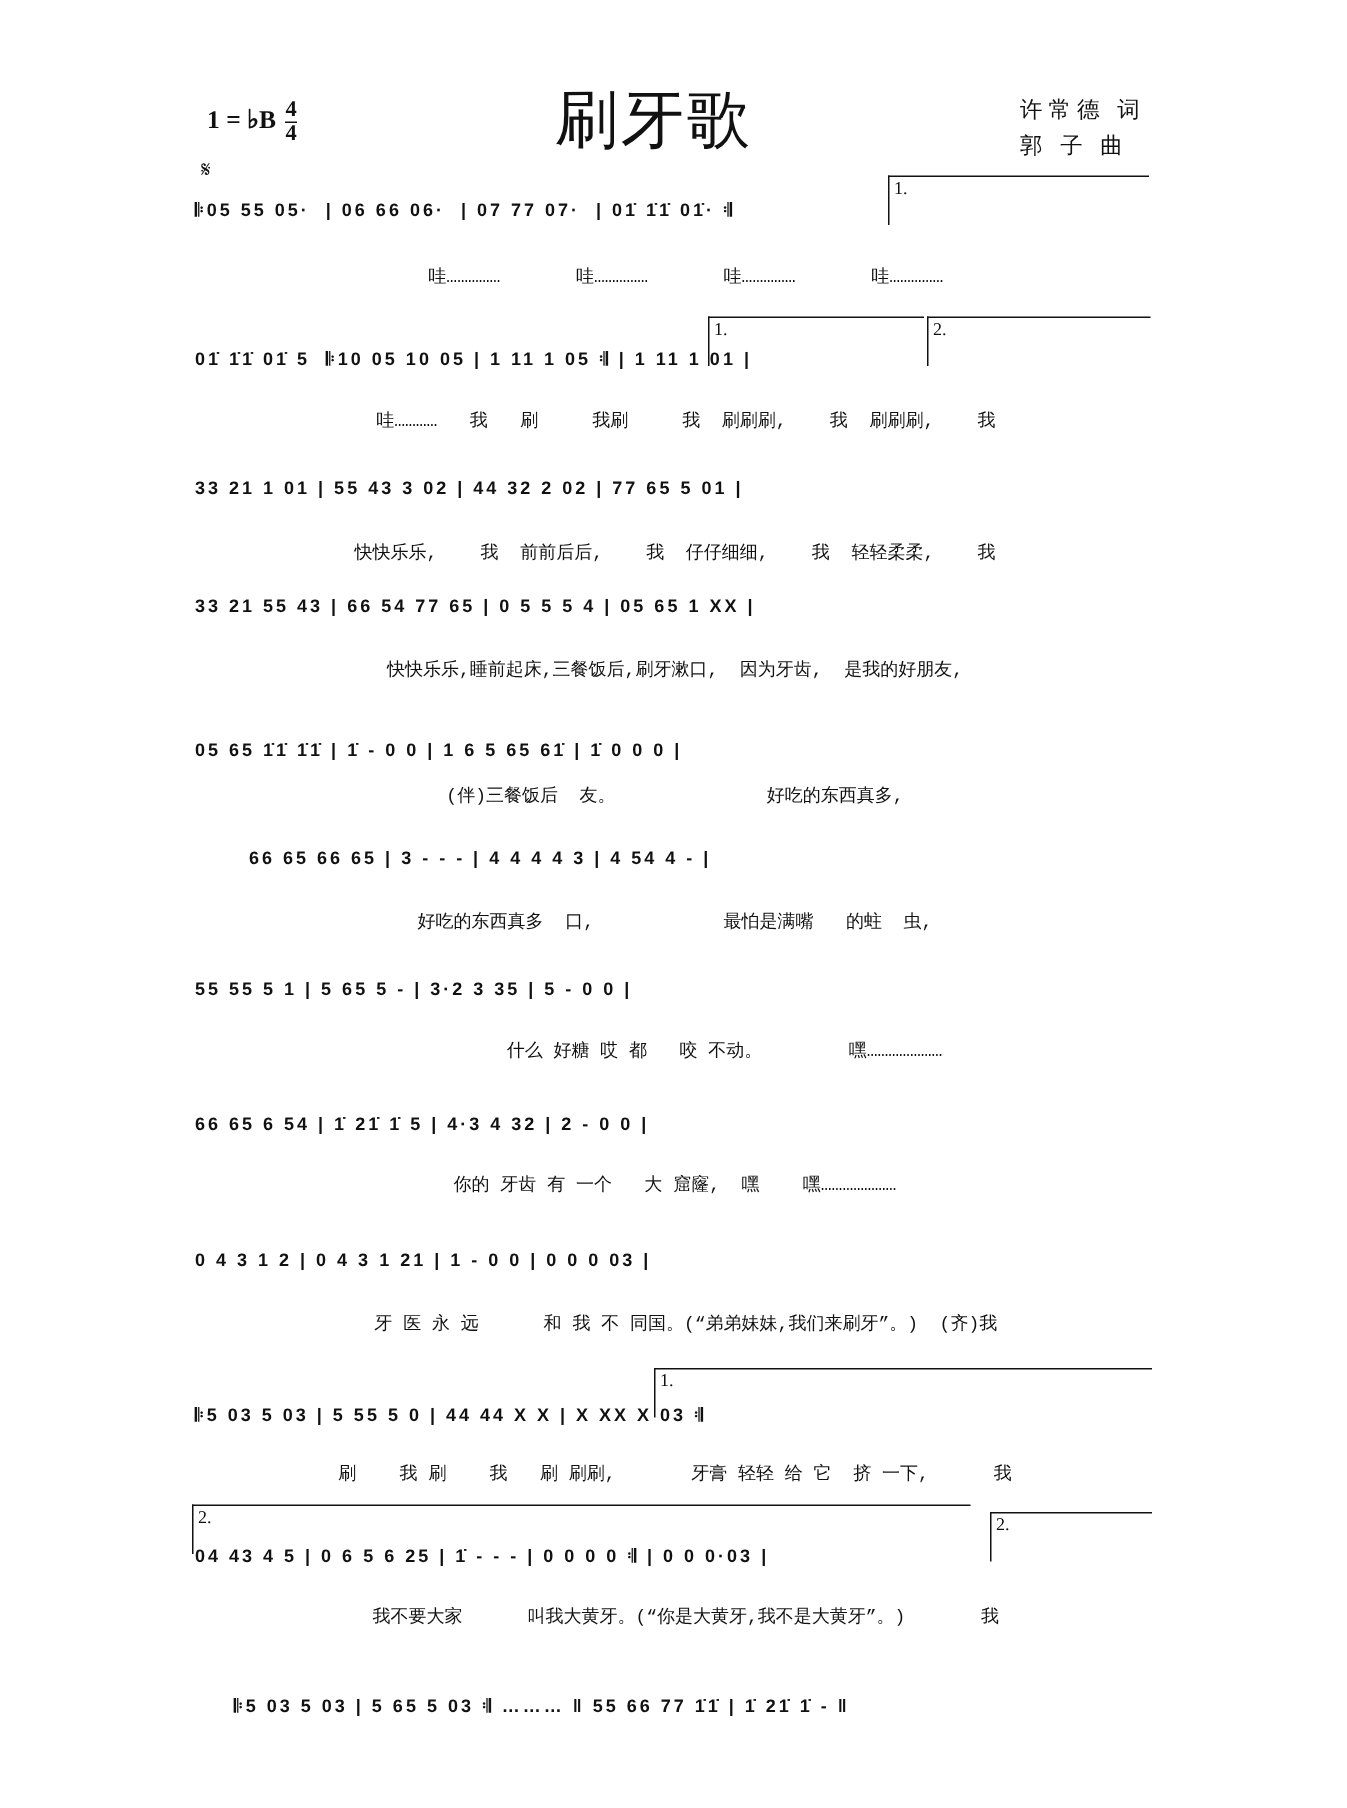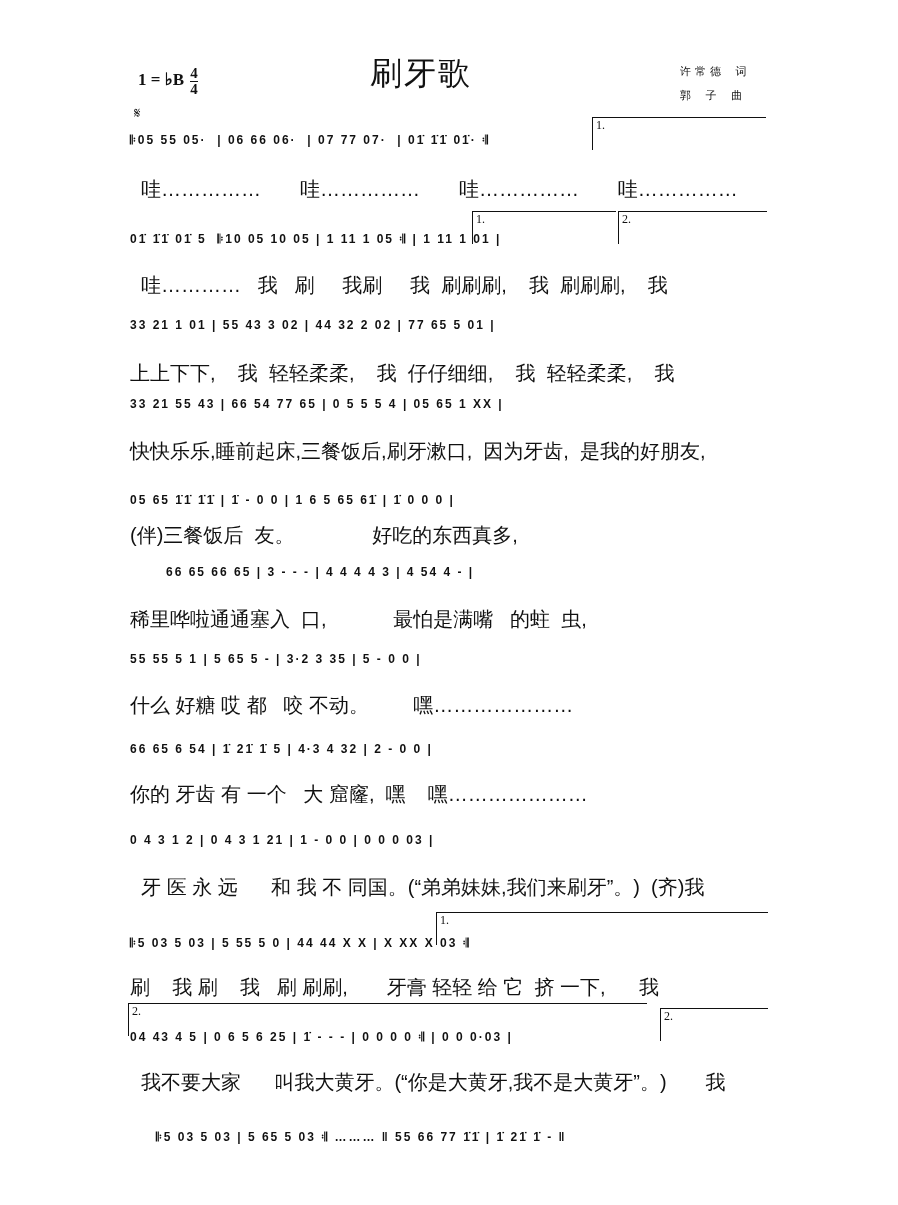--- a/index.html
+++ b/index.html
@@ -1,27 +1,27 @@
 <!DOCTYPE html>
 <html><head>
 <meta charset="utf-8">
 <style>
   html, body { margin: 0; padding: 0; background: #ffffff; }
   body { width: 898px; height: 1205px; position: relative; overflow: hidden;
          font-family: "DejaVu Sans", sans-serif; color: #111; }
   .abs { position: absolute; }
-  .title { left: 370px; top: 52px; font-size: 32px; font-family: "DejaVu Serif", serif; letter-spacing: 2px; }
-  .credit { font-size: 11px; font-family: Liberation Mono, monospace; letter-spacing: 4px; }
+  .title { left: 370px; top: 52px; font-size: 42px; font-family: "DejaVu Serif", serif; letter-spacing: 2px; }
+  .credit { font-size: 15px; font-family: Liberation Serif, serif; letter-spacing: 4px; }
   .key { left: 138px; top: 66px; font-size: 17px; font-weight: bold; font-family: "Liberation Serif", serif; }
   .frac { display:inline-block; vertical-align: middle; text-align:center; line-height: 15px; margin-left: 2px; }
   .frac span { display:block; font-size: 15px; }
   .segno { font-size: 15px; }
   .line { position: absolute; left: 130px; width: 640px; height: 26px; font-family: "Liberation Sans Narrow", "Liberation Sans", sans-serif; }
   .notes { position: absolute; left: 0; top: 0; white-space: pre; font-size: 12px; font-weight: bold; letter-spacing: 2px; }
-  .lyr { position: absolute; left: 130px; width: 640px; white-space: pre; font-size: 20px; font-family: Liberation Sans, sans-serif; }
+  .lyr { position: absolute; left: 130px; width: 640px; white-space: pre; font-size: 12px; font-family: Liberation Mono, monospace; text-align: center; }
   .volta { position: absolute; border-top: 1.5px solid #111; border-left: 1.5px solid #111; height: 32px; font-size: 12px; font-family: "Liberation Serif", serif; padding-left: 3px; }
 </style>
 </head>
 <body>
 
 <div class="abs title">刷牙歌</div>
 <div class="abs credit" style="left:680px; top:64px;">许常德 词</div>
 <div class="abs credit" style="left:680px; top:88px;">郭 子 曲</div>
 <div class="abs key">
   <span>1 = ♭B</span>
@@ -41,41 +41,41 @@
 <div class="volta" style="left:472px; top:211px; width:140px;">1.</div>
 <div class="volta" style="left:618px; top:211px; width:145px;">2.</div>
 <div class="line" style="top:232px;">
   <div class="notes">01̇ 1̇1̇ 01̇ 5  𝄆10 05 10 05 | 1 11 1 05 𝄇 | 1 11 1 01 |</div>
 </div>
 <div class="lyr" style="top:272px;">  哇…………   我   刷     我刷     我  刷刷刷,    我  刷刷刷,    我</div>
 
 <div class="line" style="top:318px;">
   <div class="notes">33 21 1 01 | 55 43 3 02 | 44 32 2 02 | 77 65 5 01 |</div>
 </div>
-<div class="lyr" style="top:360px;">上上下下,    我  轻轻柔柔,    我  仔仔细细,    我  轻轻柔柔,    我</div>
+<div class="lyr" style="top:360px;">快快乐乐,    我  前前后后,    我  仔仔细细,    我  轻轻柔柔,    我</div>
 
 <div class="line" style="top:397px;">
   <div class="notes">33 21 55 43 | 66 54 77 65 | 0 5 5 5 4 | 05 65 1 XX |</div>
 </div>
 <div class="lyr" style="top:438px;">快快乐乐,睡前起床,三餐饭后,刷牙漱口,  因为牙齿,  是我的好朋友,</div>
 
 <div class="line" style="top:493px;">
   <div class="notes">05 65 1̇1̇ 1̇1̇ | 1̇ - 0 0 | 1 6 5 65 61̇ | 1̇ 0 0 0 |</div>
 </div>
 <div class="lyr" style="top:522px;">(伴)三餐饭后  友。              好吃的东西真多,</div>
 
 <div class="line" style="top:565px;margin-left:36px;">
   <div class="notes">66 65 66 65 | 3 - - - | 4 4 4 4 3 | 4 54 4 - |</div>
 </div>
-<div class="lyr" style="top:606px;">稀里哗啦通通塞入  口,            最怕是满嘴   的蛀  虫,</div>
+<div class="lyr" style="top:606px;">好吃的东西真多  口,            最怕是满嘴   的蛀  虫,</div>
 
 <div class="line" style="top:652px;">
   <div class="notes">55 55 5 1 | 5 65 5 - | 3·2 3 35 | 5 - 0 0 |</div>
 </div>
-<div class="lyr" style="top:692px;">什么 好糖 哎 都   咬 不动。        嘿…………………</div>
+<div class="lyr" style="top:692px;margin-left:33px;">什么 好糖 哎 都   咬 不动。        嘿…………………</div>
 
 <div class="line" style="top:742px;">
   <div class="notes">66 65 6 54 | 1̇ 21̇ 1̇ 5 | 4·3 4 32 | 2 - 0 0 |</div>
 </div>
 <div class="lyr" style="top:781px;">你的 牙齿 有 一个   大 窟窿,  嘿    嘿…………………</div>
 
 <div class="line" style="top:833px;">
   <div class="notes">0 4 3 1 2 | 0 4 3 1 21 | 1 - 0 0 | 0 0 0 03 |</div>
 </div>
 <div class="lyr" style="top:874px;">  牙 医 永 远      和 我 不 同国。(“弟弟妹妹,我们来刷牙”。)  (齐)我</div>

